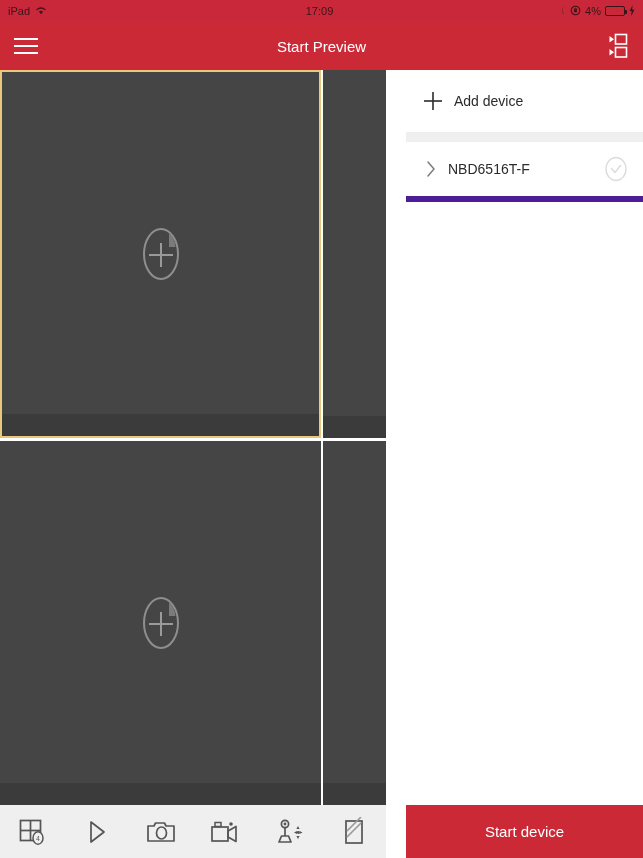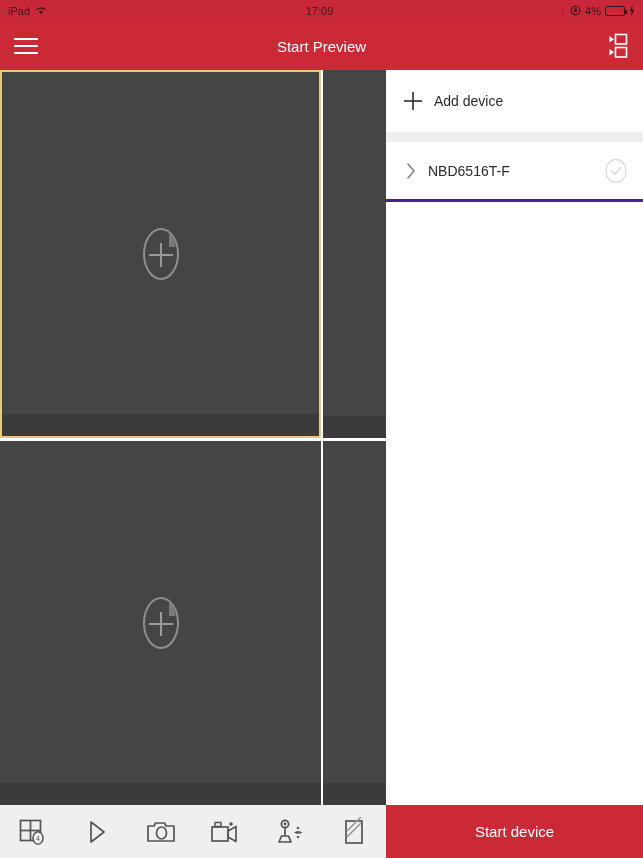--- a/index.html
+++ b/index.html
@@ -182,20 +182,21 @@
   }
   .tool svg { display: block; }
 
   
   .sidebar {
     flex: 1 1 auto;
     background: #ffffff;
     display: flex;
     flex-direction: column;
     min-width: 0;
+    margin-left: 20px;
   }
   .side-list { flex: 1 1 auto; overflow: hidden; }
   .add-row {
     height: 62px;
     display: flex;
     align-items: center;
     padding: 0 0 0 12px;
     cursor: pointer;
     background: #fff;
   }
@@ -213,21 +214,21 @@
     height: 10px;
     background: #efefef;
   }
   .dev-row {
     height: 60px;
     display: flex;
     align-items: center;
     padding: 0 14px 0 12px;
     cursor: pointer;
     background: #fff;
-    border-bottom: 3px solid #4c1d95;
+    border-bottom: 6px solid #4c1d95;
   }
   .dev-chevron {
     width: 26px; flex: 0 0 26px;
     display: flex; align-items: center; justify-content: center;
   }
   .dev-name {
     font-size: 14px;
     color: #2b2b2b;
     margin-left: 4px;
     flex: 1 1 auto;

